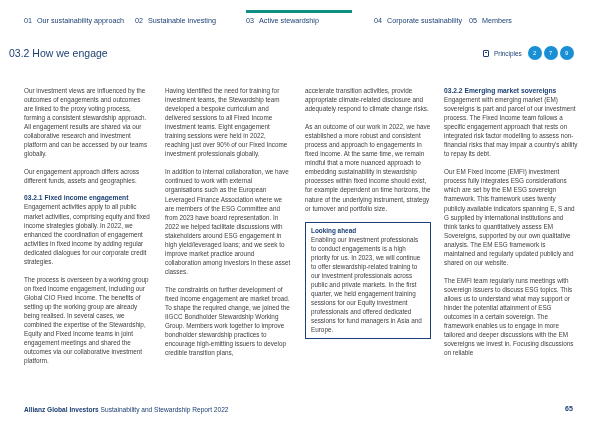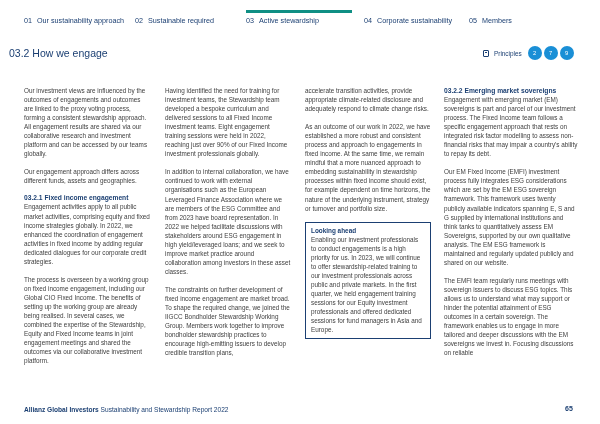--- a/index.html
+++ b/index.html
@@ -33,26 +33,26 @@
   </style>
 </head>
 <body>
 
 <div class="topnav">
   <div class="nav-bar" style="left:246px; width:106px;"></div>
   <div class="nav-item" style="left:24px;">
     <span class="num">01</span><span>Our sustainability approach</span>
   </div>
   <div class="nav-item" style="left:135px;">
-    <span class="num">02</span><span>Sustainable required</span>
+    <span class="num">02</span><span>Sustainable investing</span>
   </div>
   <div class="nav-item" style="left:246px;">
     <span class="num">03</span><span>Active stewardship</span>
   </div>
-  <div class="nav-item" style="left:364px;">
+  <div class="nav-item" style="left:374px;">
     <span class="num">04</span><span>Corporate sustainability</span>
   </div>
   <div class="nav-item" style="left:469px;">
     <span class="num">05</span><span>Members</span>
   </div>
 </div>
 
 <div class="page-title">03.2 How we engage</div>
 
 <div class="principles">

